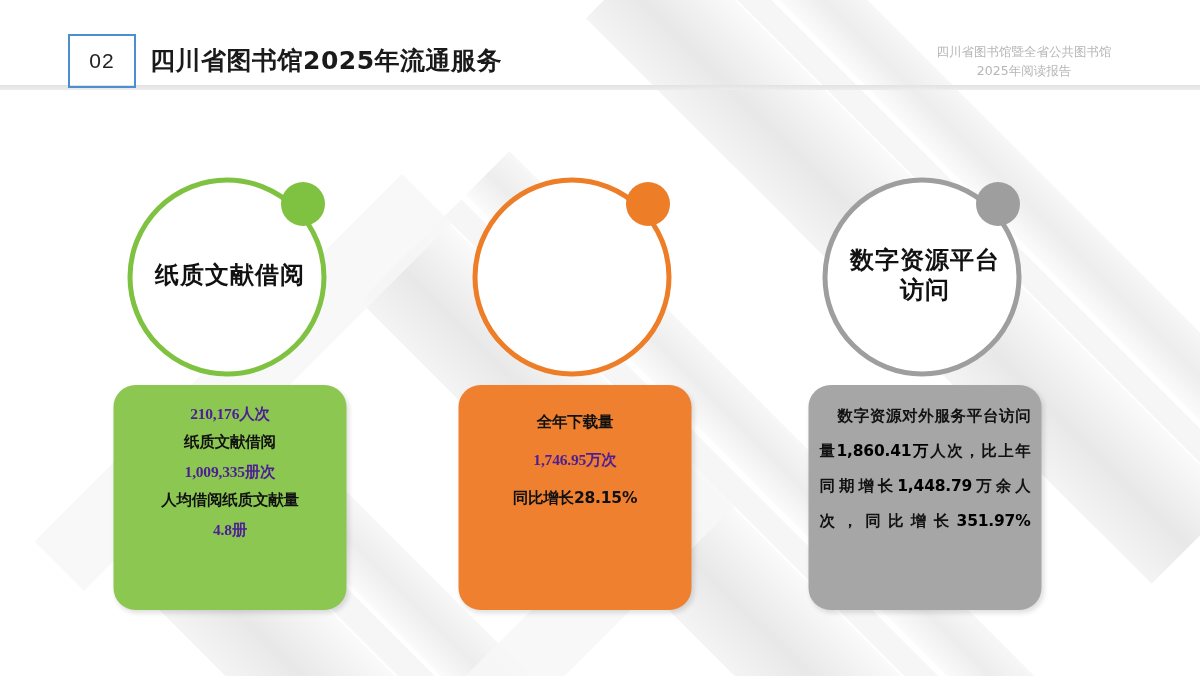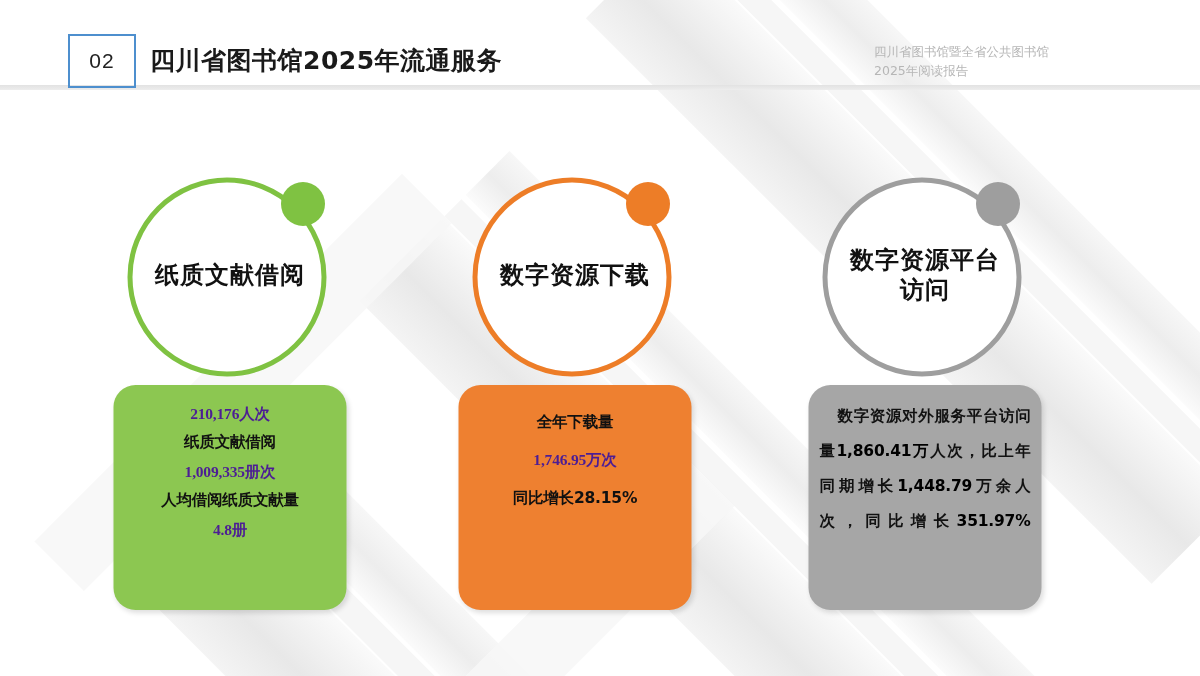--- a/index.html
+++ b/index.html
@@ -33,21 +33,21 @@
     font-family:"Liberation Sans","DejaVu Sans",sans-serif;
   }
   .head-title{
     position:absolute;left:150px;top:44px;
     font-size:25px;font-weight:700;color:#1a1a1a;letter-spacing:0.5px;
     white-space:nowrap;
     font-family:"DejaVu Sans","Liberation Sans",sans-serif;
   }
   .head-sub{
     position:absolute;right:26px;top:42px;width:300px;
-    text-align:left;font-size:12.5px;line-height:19px;color:#b6b6b6;
+    text-align:center;font-size:12.5px;line-height:19px;color:#b6b6b6;
     font-family:"DejaVu Sans","Liberation Sans",sans-serif;
   }
   .head-rule{
     position:absolute;left:0;top:85px;width:1200px;height:5px;
     background:linear-gradient(to bottom,#e2e2e2,#ededed);
   }
   .num-box{z-index:6;}
 
   
   .col{position:absolute;top:160px;width:300px;height:470px;z-index:3;}
@@ -169,21 +169,20 @@
     </div>
   </div>
 
   <div class="col c1">
 
     <div class="ring-wrap">
       <svg width="230" height="230" viewBox="0 0 230 230" aria-hidden="true">
         <circle cx="112" cy="117" r="97" fill="#ffffff" stroke="#ed7d27" stroke-width="5"></circle>
         <circle cx="188" cy="44" r="22" fill="#ed7d27"></circle>
       </svg>
-      <div class="ring-title">数字资源下载</div>
     </div>
 
     <div class="card orange">
       <div class="pad">
         <div class="line">全年下载量</div>
         <div class="line red">1,746.95万次</div>
         <div class="line"><span>同比增长</span><span class="red">28.15%</span></div>
       </div>
     </div>
   </div>

